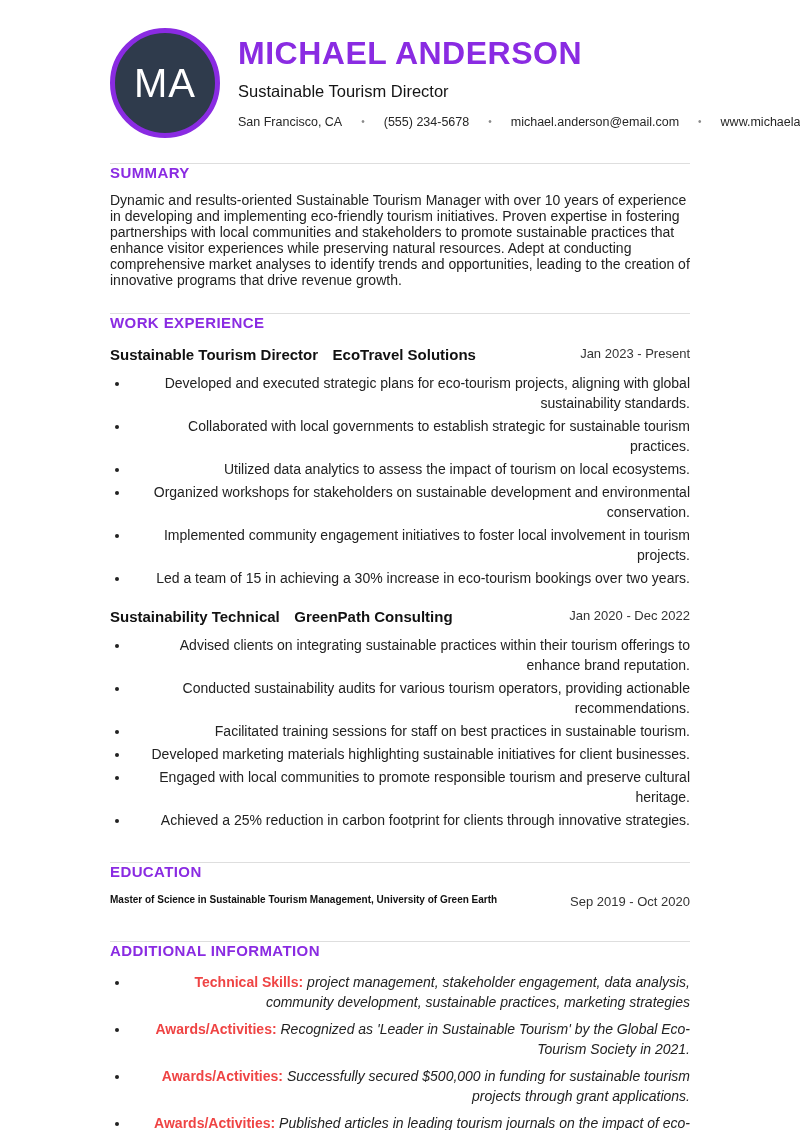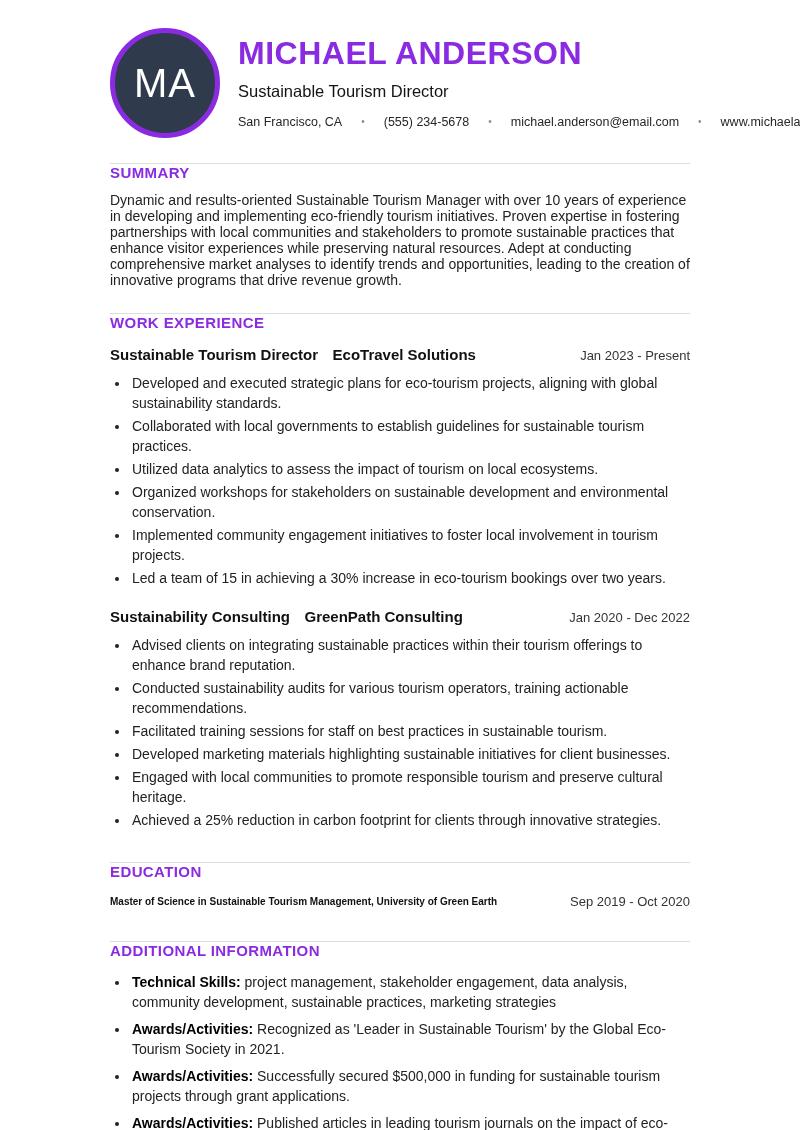--- a/index.html
+++ b/index.html
@@ -77,60 +77,61 @@
     line-height:16px;
     color:#222;
   }
 
   
   .job{margin-top:15px;}
   .job + .job{margin-top:20px;}
   .row-between{
     display:flex;
     justify-content:space-between;
-    align-items:center;
+    align-items:flex-start;
     gap:12px;
   }
   .job-role,.job-company{
     font-size:15px;
     font-weight:700;
     color:#111;
   }
   .job-company{margin-left:10px;}
   .dates{
     font-size:13px;
     color:#333;
     flex:none;
   }
   ul.bullets{
     margin-top:9px;
     padding-left:20px;
     list-style:disc;
+    text-align:right;
   }
   ul.bullets li{
     font-size:14px;
     line-height:20px;
     margin-bottom:3px;
     color:#222;
     padding-left:2px;
   }
 
   
   .edu-row{margin-top:14px;}
   .degree{
     font-size:10px;
     font-weight:700;
     color:#111;
   }
 
   
   ul.info-list{margin-top:13px;}
   ul.info-list li{margin-bottom:7px;}
-  .info-label{font-weight:700;color:#000000;}
-  .info-text{white-space:pre-wrap;}
+  .info-label{font-weight:700;color:#ef4444;}
+  .info-text{white-space:pre-wrap;font-style:italic;}
 </style>
 </head>
 <body>
 
 <div class="page">
 
   <header class="header">
     <div class="avatar">
       <span class="avatar-initials">MA</span>
     </div>
@@ -160,39 +161,39 @@
     <article class="job">
       <div class="row-between">
         <div>
           <span class="job-role">Sustainable Tourism Director</span>
           <span class="job-company">EcoTravel Solutions</span>
         </div>
         <span class="dates">Jan 2023 - Present</span>
       </div>
       <ul class="bullets">
         <li>Developed and executed strategic plans for eco-tourism projects, aligning with global sustainability standards.</li>
-        <li>Collaborated with local governments to establish guidelines for sustainable tourism practices.</li>
+        <li>Collaborated with local governments to establish strategic for sustainable tourism practices.</li>
         <li>Utilized data analytics to assess the impact of tourism on local ecosystems.</li>
         <li>Organized workshops for stakeholders on sustainable development and environmental conservation.</li>
         <li>Implemented community engagement initiatives to foster local involvement in tourism projects.</li>
         <li>Led a team of 15 in achieving a 30% increase in eco-tourism bookings over two years.</li>
       </ul>
     </article>
 
     <article class="job">
       <div class="row-between">
         <div>
-          <span class="job-role">Sustainability Consulting</span>
+          <span class="job-role">Sustainability Technical</span>
           <span class="job-company">GreenPath Consulting</span>
         </div>
         <span class="dates">Jan 2020 - Dec 2022</span>
       </div>
       <ul class="bullets">
         <li>Advised clients on integrating sustainable practices within their tourism offerings to enhance brand reputation.</li>
-        <li>Conducted sustainability audits for various tourism operators, training actionable recommendations.</li>
+        <li>Conducted sustainability audits for various tourism operators, providing actionable recommendations.</li>
         <li>Facilitated training sessions for staff on best practices in sustainable tourism.</li>
         <li>Developed marketing materials highlighting sustainable initiatives for client businesses.</li>
         <li>Engaged with local communities to promote responsible tourism and preserve cultural heritage.</li>
         <li>Achieved a 25% reduction in carbon footprint for clients through innovative strategies.</li>
       </ul>
     </article>
   </section>
 
   <section class="section section-edu">
     <h2 class="section-heading">EDUCATION</h2>

